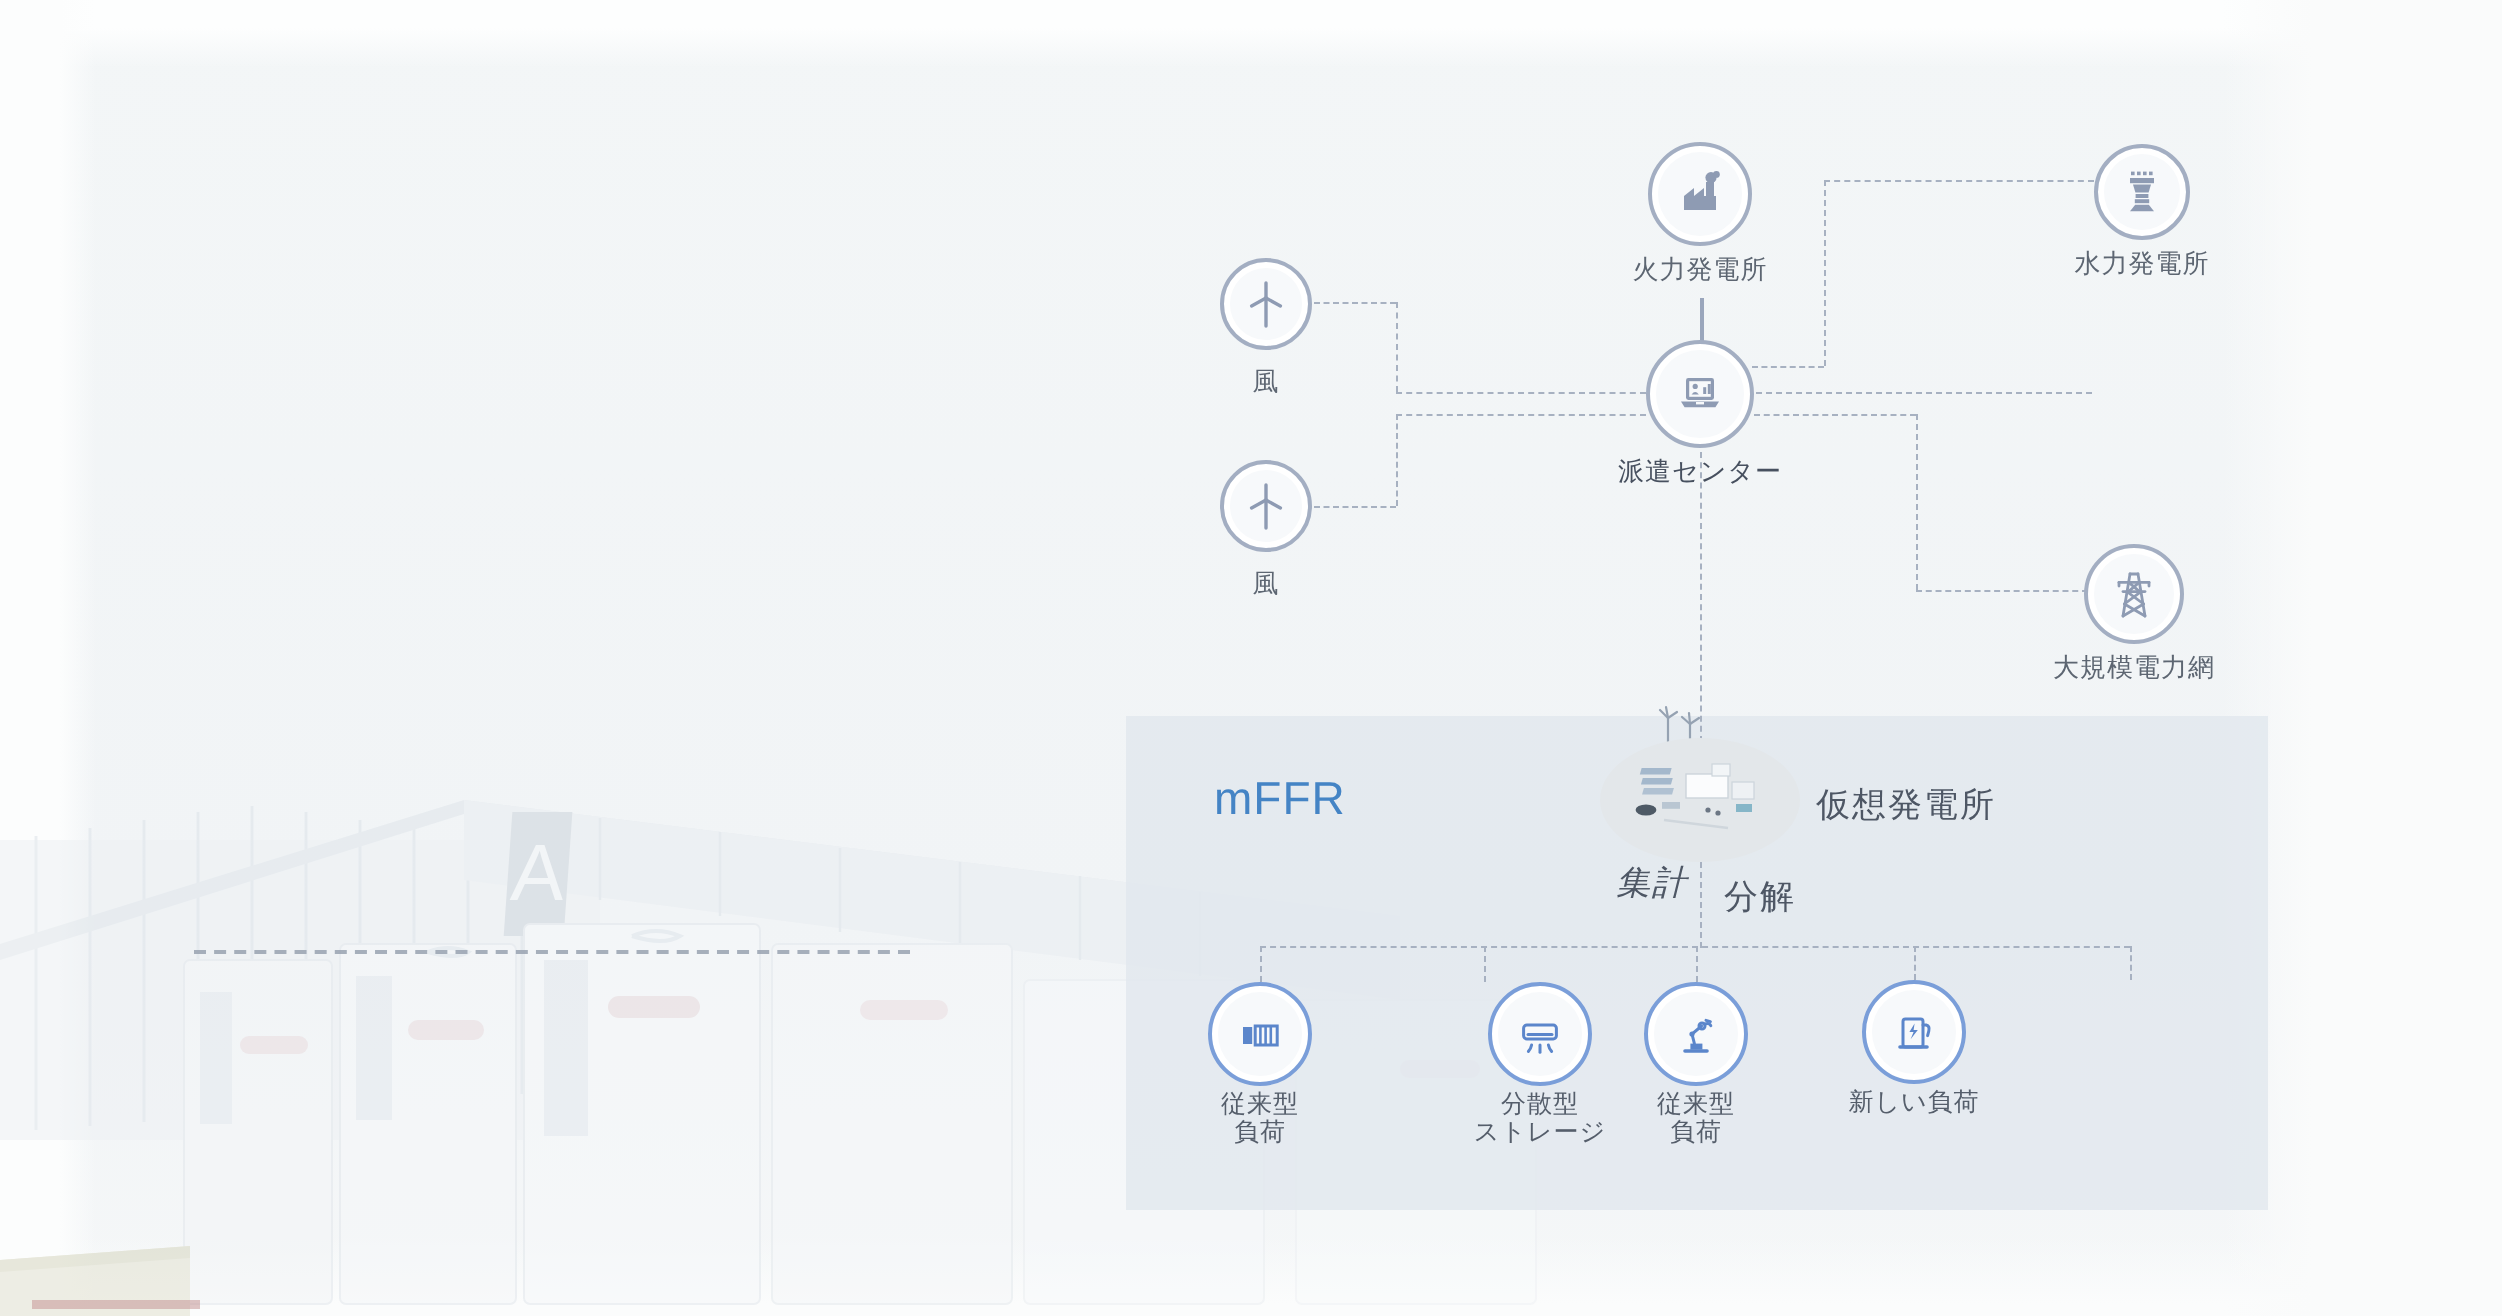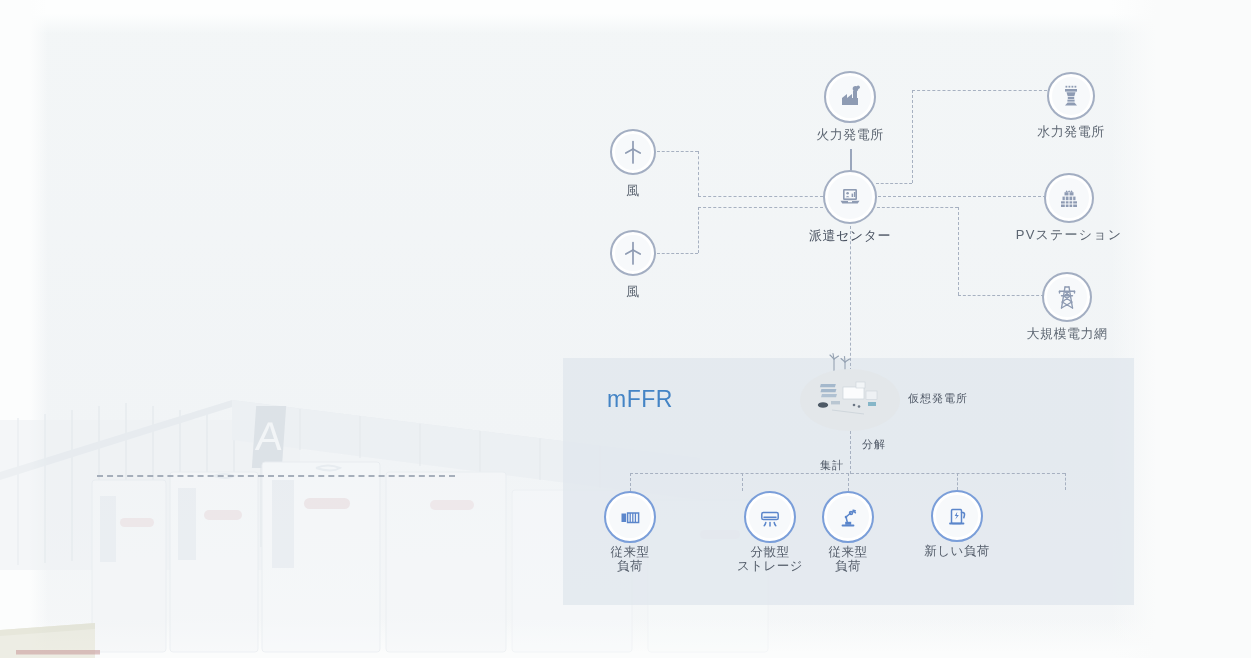--- a/index.html
+++ b/index.html
@@ -30,21 +30,21 @@
   .circ{box-sizing:border-box;margin:0 auto;border-radius:50%;
     background:#f7f9fb;border:2px solid #a3aec2;
     box-shadow:inset 0 0 0 3px rgba(255,255,255,.9);
     display:flex;align-items:center;justify-content:center;}
   .circ.blue{border:2.5px solid #7a9ed9;}
   .nlabel{margin-top:4px;font-size:13px;line-height:15px;color:#5d6672;letter-spacing:.5px;}
   .nlabel.bold{font-weight:normal;color:#47505f;}
   .nlabel.blue-row{color:#555e6b;margin-top:3px;font-size:12.5px;line-height:13.5px;}
   .nlabel.spread{letter-spacing:1.2px;}
   
-  .vpp-caption{position:absolute;z-index:5;font-size:11px;color:#4e5765;letter-spacing:1px;}
+  .vpp-caption{position:absolute;z-index:5;font-size:17px;color:#4e5765;letter-spacing:1px;}
   svg{display:block;}
 </style>
 </head>
 <body>
 
 <div id="canvas">
 
   <svg id="watermark" width="800" height="278" viewBox="0 0 800 278" style="top:380px;">
 
     <rect x="0" y="40" width="300" height="150" fill="#eef1f4"></rect>
@@ -192,39 +192,20 @@
         <path d="M11.8 16.2 q1.8 -2.4 3.6 0 z" fill="#8e9bb3"></path>
         <rect x="17.6" y="12.6" width="1.5" height="3.4" fill="#8e9bb3"></rect>
         <rect x="19.9" y="11" width="1.5" height="5" fill="#8e9bb3"></rect>
         <path d="M6.5 19.8 h19 l-1.8 2.8 h-15.4 z" fill="#8e9bb3"></path>
         <rect x="14" y="20" width="4" height="1.2" fill="#f7f9fb"></rect>
       </svg>
     </div>
     <div class="nlabel bold">派遣センター</div>
   </div>
 
-  <div class="node" style="left:1007px;top:173px;">
-    <div class="circ" style="width:50px;height:50px;">
-      <svg width="30" height="30" viewBox="0 0 30 30">
-        <path d="M11.5 9 l1.2-1.8 1.2 1.8 1.2-1.8 1.2 1.8 1.2-1.8 1.2 1.8 z" fill="#8e9bb3"></path>
-        <rect x="10.5" y="9.2" width="9" height="3.6" fill="#8e9bb3"></rect>
-        <rect x="8.5" y="13.2" width="13" height="4.4" fill="#8e9bb3"></rect>
-        <rect x="7" y="18" width="16" height="6" fill="#8e9bb3"></rect>
-        <g stroke="#f7f9fb" stroke-width="1">
-          <line x1="15" y1="9" x2="15" y2="24"></line>
-          <line x1="11.3" y1="13.2" x2="11.3" y2="24"></line>
-          <line x1="18.7" y1="13.2" x2="18.7" y2="24"></line>
-          <line x1="7" y1="13" x2="23" y2="13"></line>
-          <line x1="7" y1="17.8" x2="23" y2="17.8"></line>
-          <line x1="7" y1="21" x2="23" y2="21"></line>
-        </g>
-      </svg>
-    </div>
-    <div class="nlabel spread">PVステーション</div>
-  </div>
 
   <div class="node" style="left:1005px;top:272px;">
     <div class="circ" style="width:50px;height:50px;">
       <svg width="30" height="30" viewBox="0 0 30 30" stroke="#8e9bb3" stroke-width="1.4" fill="none" stroke-linecap="round">
         <line x1="13" y1="5" x2="17" y2="5"></line>
         <line x1="13" y1="5" x2="9.5" y2="26"></line>
         <line x1="17" y1="5" x2="20.5" y2="26"></line>
         <line x1="7.5" y1="9.2" x2="22.5" y2="9.2"></line>
         <line x1="9.5" y1="13.8" x2="20.5" y2="13.8"></line>
         <path d="M12.4 9.2 L17.8 13.8 M17.6 9.2 L12.2 13.8"></path>
@@ -258,21 +239,21 @@
     <rect x="58" y="30" width="9" height="6" fill="#f2f5f7" stroke="#ccd4db" stroke-width=".6"></rect>
     <rect x="68" y="39" width="11" height="8.5" fill="#eef1f4" stroke="#ccd4db" stroke-width=".6"></rect>
     <rect x="70" y="50" width="8" height="4" fill="#86b6c8"></rect>
     <rect x="33" y="49" width="9" height="3.4" fill="#b9c6d2"></rect>
     <ellipse cx="25" cy="53" rx="5.2" ry="2.8" fill="#4e5a66"></ellipse>
     <path d="M34 58 l32 4" stroke="#cfd6dc" stroke-width="1.2"></path>
     <circle cx="56" cy="53" r="1.3" fill="#6b7684"></circle>
       <circle cx="61" cy="54.5" r="1.3" fill="#6b7684"></circle>
   </svg>
   <div class="vpp-caption" style="left:908px;top:391px;width:120px;">仮想発電所</div>
-  <div class="vpp-caption" style="left:792px;top:458px;width:52px;text-align:right;">集計</div>
+  <div class="vpp-caption" style="left:792px;top:430px;width:52px;text-align:right;font-style:italic;">集計</div>
   <div class="vpp-caption" style="left:862px;top:437px;width:52px;text-align:left;">分解</div>
 
   <div class="node" style="left:568px;top:491px;">
     <div class="circ blue" style="width:52px;height:52px;">
       <svg width="30" height="30" viewBox="0 0 30 30">
         <rect x="6.5" y="11.5" width="4.6" height="8.5" fill="#5b86cb"></rect>
         <rect x="12.6" y="11" width="11" height="9.5" fill="none" stroke="#5b86cb" stroke-width="1.5"></rect>
         <g stroke="#5b86cb" stroke-width="1.3">
           <line x1="15.2" y1="11" x2="15.2" y2="20.5"></line>
           <line x1="17.8" y1="11" x2="17.8" y2="20.5"></line>

